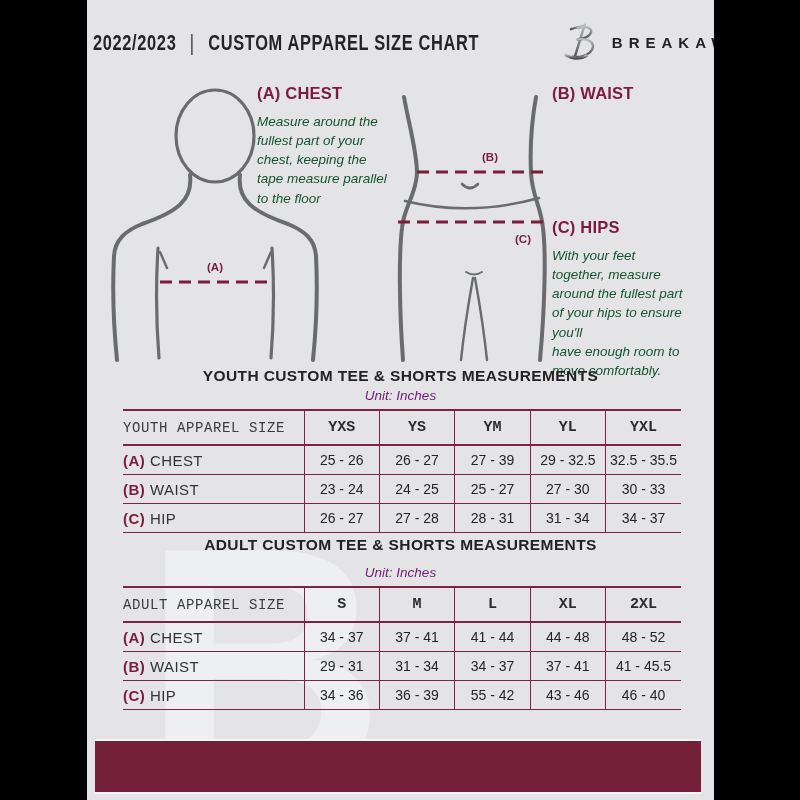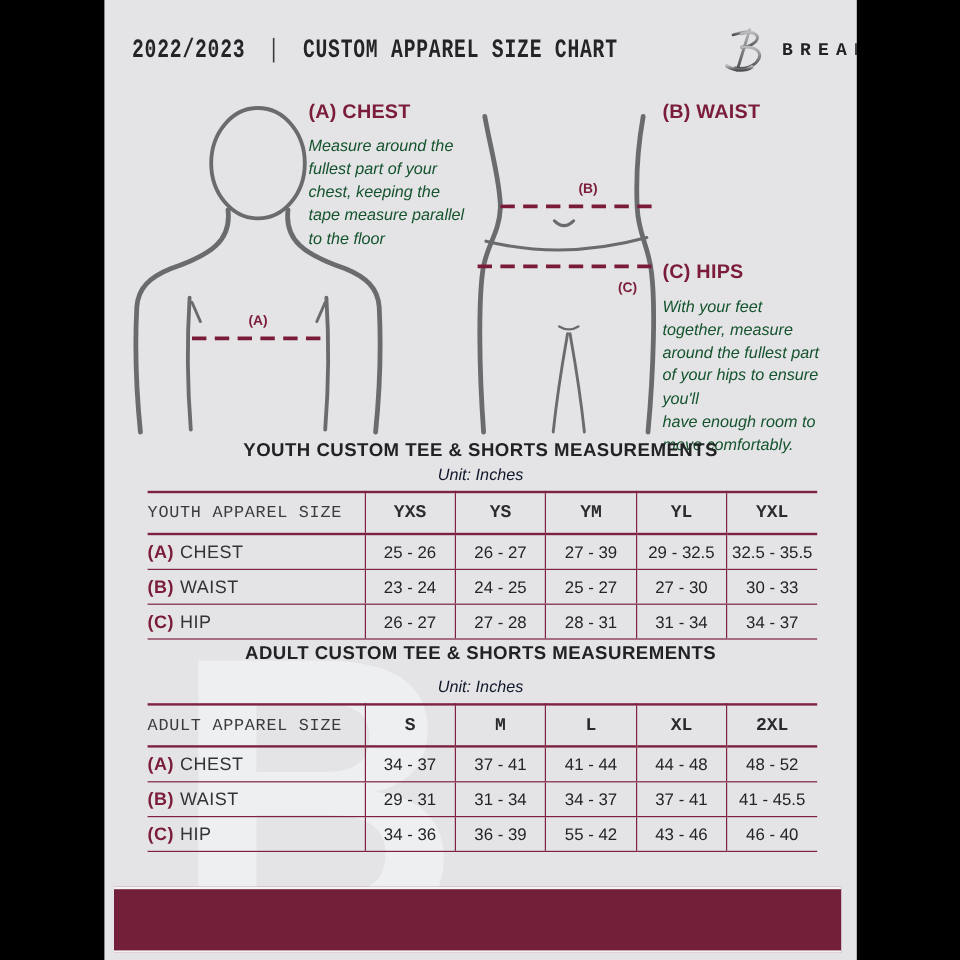--- a/index.html
+++ b/index.html
@@ -5,21 +5,21 @@
   html,body{margin:0;padding:0;width:800px;height:800px;background:#000;overflow:hidden;
     font-family:"Liberation Sans", sans-serif;}
   .stage{position:relative;width:627px;height:800px;margin-left:87px;background:#e4e4e6;overflow:hidden;}
 
   
   .watermark{position:absolute;left:56px;top:543px;font-size:335px;line-height:.73;
     font-weight:bold;color:#eeeff1;z-index:1;user-select:none;}
 
   
   .header{position:absolute;left:0;top:0;width:627px;height:84px;display:flex;
-    align-items:center;justify-content:space-between;padding:0 24px 0 23px;box-sizing:border-box;z-index:3;font-family:Liberation Mono, monospace;}
+    align-items:center;justify-content:space-between;padding:0 24px 0 6px;box-sizing:border-box;z-index:3;}
   .doc-title{display:inline-block;transform:scale(.82,1.1);transform-origin:left center;
     font-weight:bold;font-size:20px;letter-spacing:.8px;color:#242427;white-space:nowrap;}
   .doc-title .divider{font-weight:400;color:#3a3a3e;margin:0 10px;}
   .brand{display:flex;align-items:center;gap:10px;}
   .brand-name{font-weight:bold;font-size:15px;letter-spacing:6px;color:#222225;}
 
   
   .instr{position:absolute;width:160px;z-index:3;}
   .instr-head{font-weight:bold;font-size:16.5px;color:#7a1c3a;letter-spacing:.2px;}
   .instr-body{margin-top:9px;font-style:italic;font-size:13.5px;line-height:1.42;
@@ -28,21 +28,21 @@
   .instr-b{left:465px;top:84px;}
   .instr-c{left:465px;top:218px;}
 
   
   .figures{position:absolute;left:0;top:0;width:627px;height:370px;z-index:2;}
 
   
   .sec-title{position:absolute;left:0;width:627px;text-align:center;font-weight:bold;
     font-size:15.5px;letter-spacing:.4px;color:#222225;z-index:3;}
   .sec-unit{position:absolute;left:0;width:627px;text-align:center;font-style:italic;
-    font-size:13.5px;color:#0f172a;z-index:3;}
+    font-size:13.5px;color:#701a75;z-index:3;}
   .size-table{position:absolute;left:36px;width:558px;border-collapse:collapse;
     table-layout:fixed;z-index:3;border-top:2px solid #7d2240;}
   .size-table th,.size-table td{padding:0;}
   .size-table thead th{height:33px;border-bottom:2px solid #7d2240;font-family:Liberation Mono, monospace;}
   .size-table tbody td{height:28px;border-bottom:1.6px solid #7d2240;}
   .size-table th + th,.size-table td + td{border-left:1.6px solid #7d2240;}
   .lab-col{width:181px;}
   .apparel-size-label{font-weight:400;font-size:14px;letter-spacing:.6px;color:#3b3b3e;
     text-align:left;padding-left:14px;}
   .col-head{font-weight:bold;font-size:15px;color:#2b2b2e;text-align:center;}

